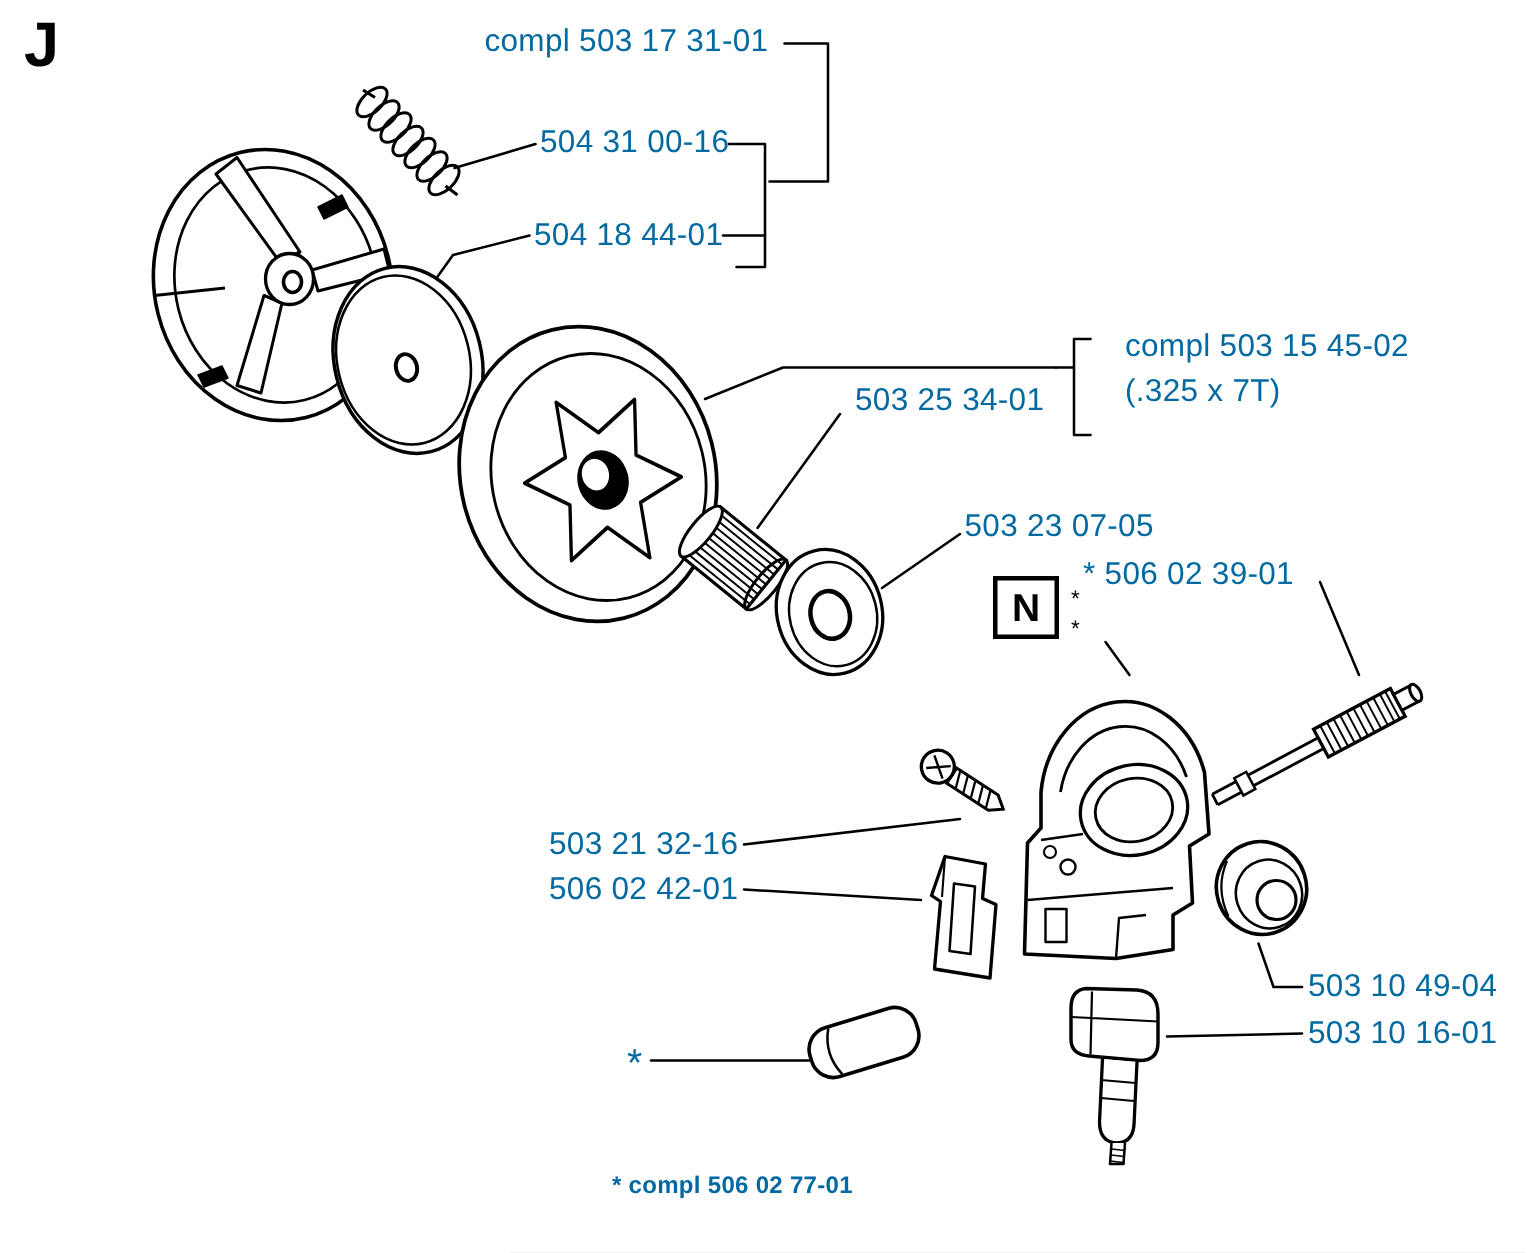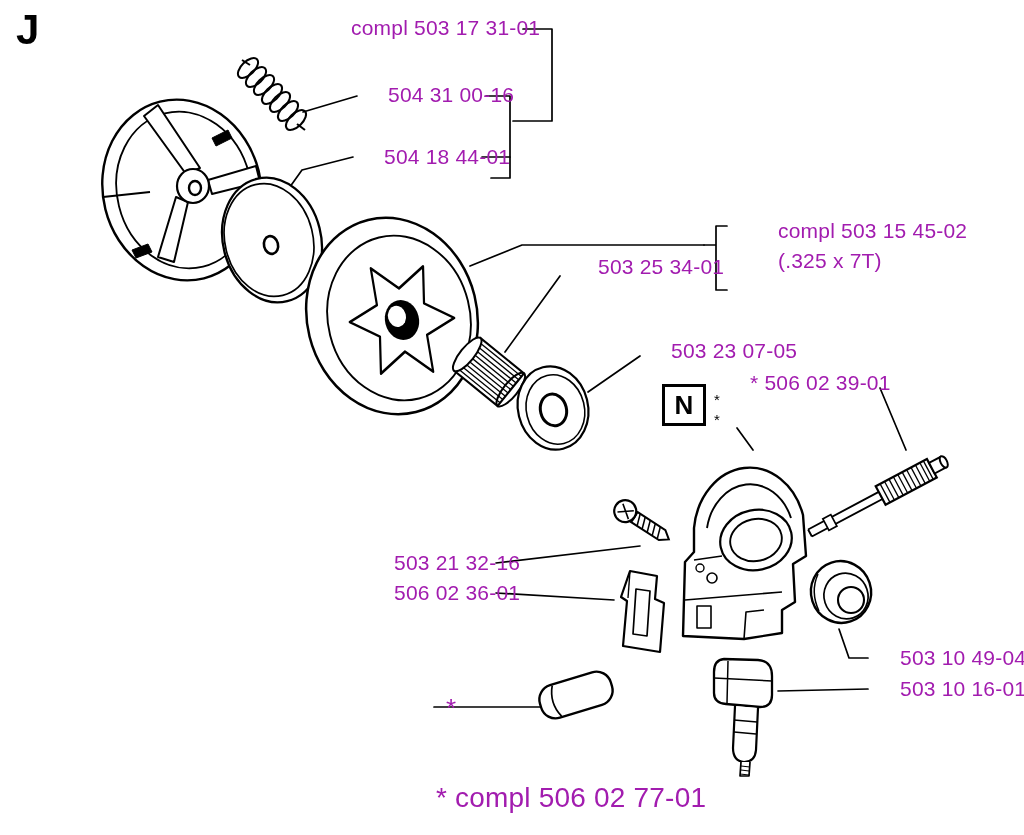--- a/index.html
+++ b/index.html
@@ -11,22 +11,21 @@
     color:#000;
     overflow:hidden;
   }
   .drawing-layer{position:absolute;left:0;top:0;}
   .callout{
     position:absolute;
     font-size:21px;
     line-height:1.15;
     white-space:nowrap;
     letter-spacing:.2px;
-    color:#a21caf;
-    margin-left:28px;
+    color:#0369a1;
   }
   .section-letter{
     position:absolute;
     left:16px;top:6px;
     font-size:42px;
     font-weight:700;
   }
   .badge{
     position:absolute;
     left:662px;top:384px;
@@ -34,21 +33,21 @@
     border:3px solid #000;
     display:flex;align-items:center;justify-content:center;
     font-weight:700;
     font-size:26px;
   }
   .tiny-mark{
     position:absolute;
     font-size:15px;
     color:#000;
   }
-  .footnote{font-size:28px;}
+  .footnote{font-size:16px;font-weight:bold;}
   .asterisk-big{font-size:26px;}
 </style>
 </head>
 <body>
 
 <div class="stage">
 
   <svg class="drawing-layer" width="1024" height="835" viewBox="0 0 1024 835">
 
     <g stroke="#000" stroke-width="1.7" fill="none" stroke-linecap="round" stroke-linejoin="round">
@@ -211,21 +210,21 @@
 
   <div class="callout" style="left:323px;top:16px">compl 503 17 31-01</div>
   <div class="callout" style="left:360px;top:83px">504 31 00-16</div>
   <div class="callout" style="left:356px;top:145px">504 18 44-01</div>
   <div class="callout" style="left:750px;top:219px">compl 503 15 45-02</div>
   <div class="callout" style="left:750px;top:249px">(.325 x 7T)</div>
   <div class="callout" style="left:570px;top:255px">503 25 34-01</div>
   <div class="callout" style="left:643px;top:339px">503 23 07-05</div>
   <div class="callout" style="left:722px;top:371px">* 506 02 39-01</div>
   <div class="callout" style="left:366px;top:551px">503 21 32-16</div>
-  <div class="callout" style="left:366px;top:581px">506 02 36-01</div>
+  <div class="callout" style="left:366px;top:581px">506 02 42-01</div>
   <div class="callout" style="left:872px;top:646px">503 10 49-04</div>
   <div class="callout" style="left:872px;top:677px">503 10 16-01</div>
   <div class="callout asterisk-big" style="left:418px;top:694px">*</div>
   <div class="callout footnote" style="left:408px;top:782px">* compl 506 02 77-01</div>
 
   <div class="badge">N</div>
   <div class="tiny-mark" style="left:714px;top:391px">*</div>
   <div class="tiny-mark" style="left:714px;top:411px">*</div>
 
 </div>

